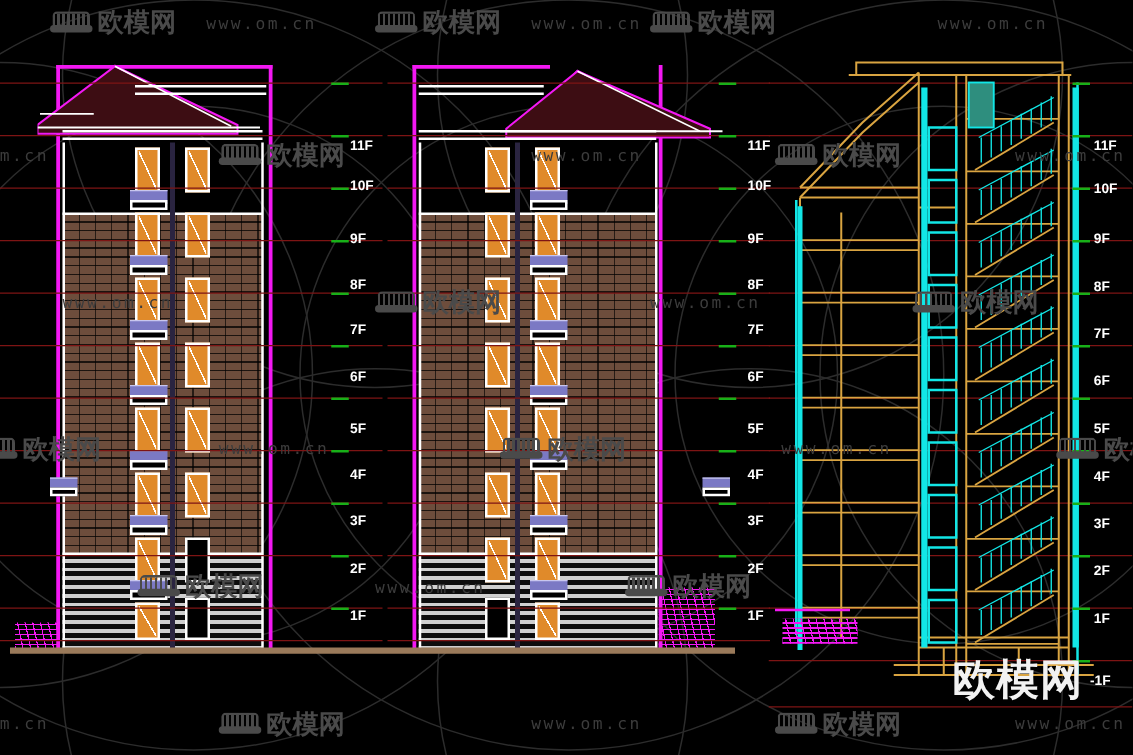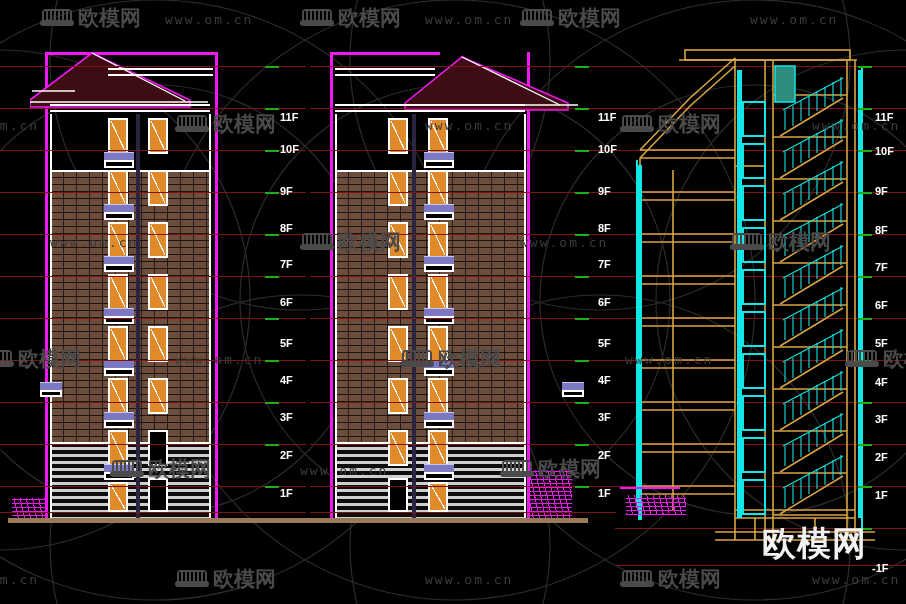--- a/index.html
+++ b/index.html
@@ -546,21 +546,21 @@
     <div class="floor-label" style="left:875px;top:145px;">10F</div>
     <div class="floor-label" style="left:875px;top:185px;">9F</div>
     <div class="floor-label" style="left:875px;top:224px;">8F</div>
     <div class="floor-label" style="left:875px;top:261px;">7F</div>
     <div class="floor-label" style="left:875px;top:299px;">6F</div>
     <div class="floor-label" style="left:875px;top:337px;">5F</div>
     <div class="floor-label" style="left:875px;top:376px;">4F</div>
     <div class="floor-label" style="left:875px;top:413px;">3F</div>
     <div class="floor-label" style="left:875px;top:451px;">2F</div>
     <div class="floor-label" style="left:875px;top:489px;">1F</div>
-    <div class="floor-label" style="left:872px;top:562px;">-1F</div>
+    <div class="floor-label" style="left:872px;top:539px;">-1F</div>
   </div>
 
   <div class="wm wm-brand" style="left:40px;top:4px;">
     <span class="sofa"></span>
     <span>欧模网</span>
   </div>
   <div class="wm wm-url" style="left:165px;top:12px;">www.om.cn</div>
   <div class="wm wm-brand" style="left:300px;top:4px;">
     <span class="sofa"></span>
     <span>欧模网</span>

